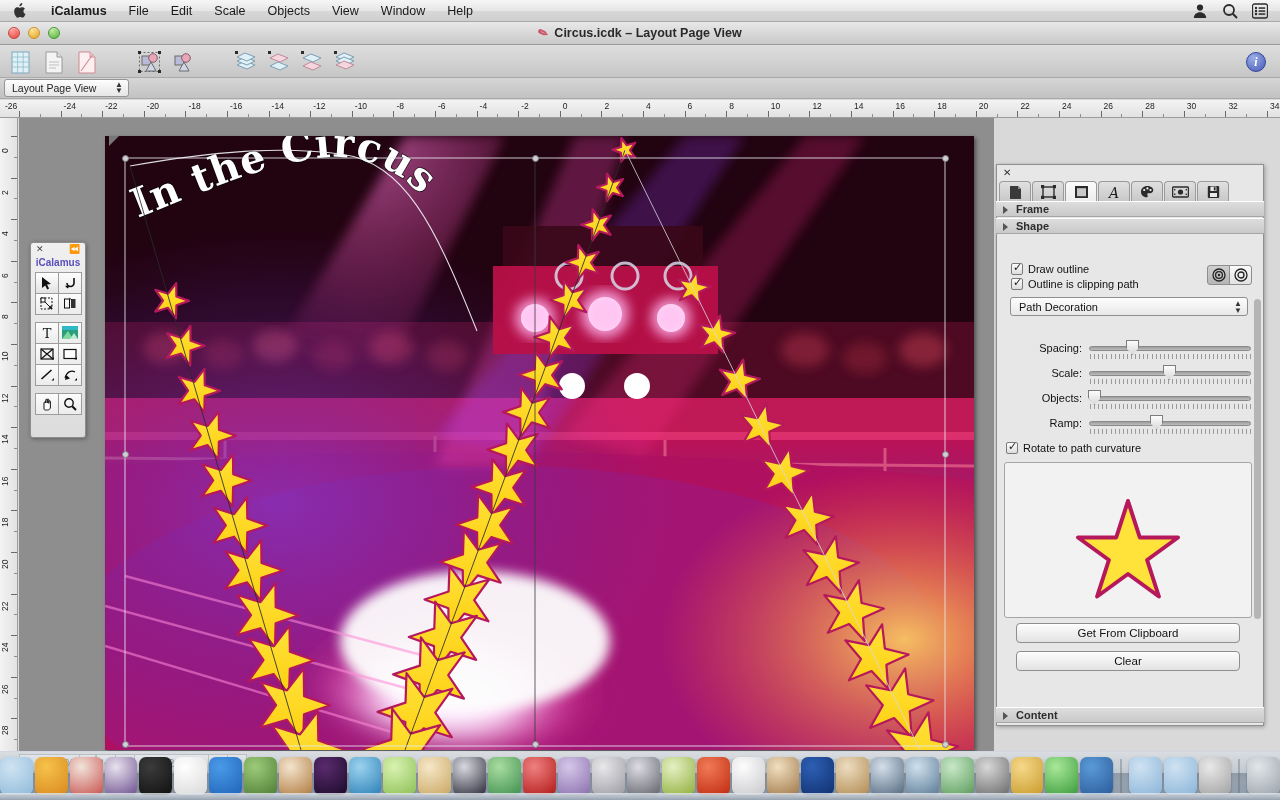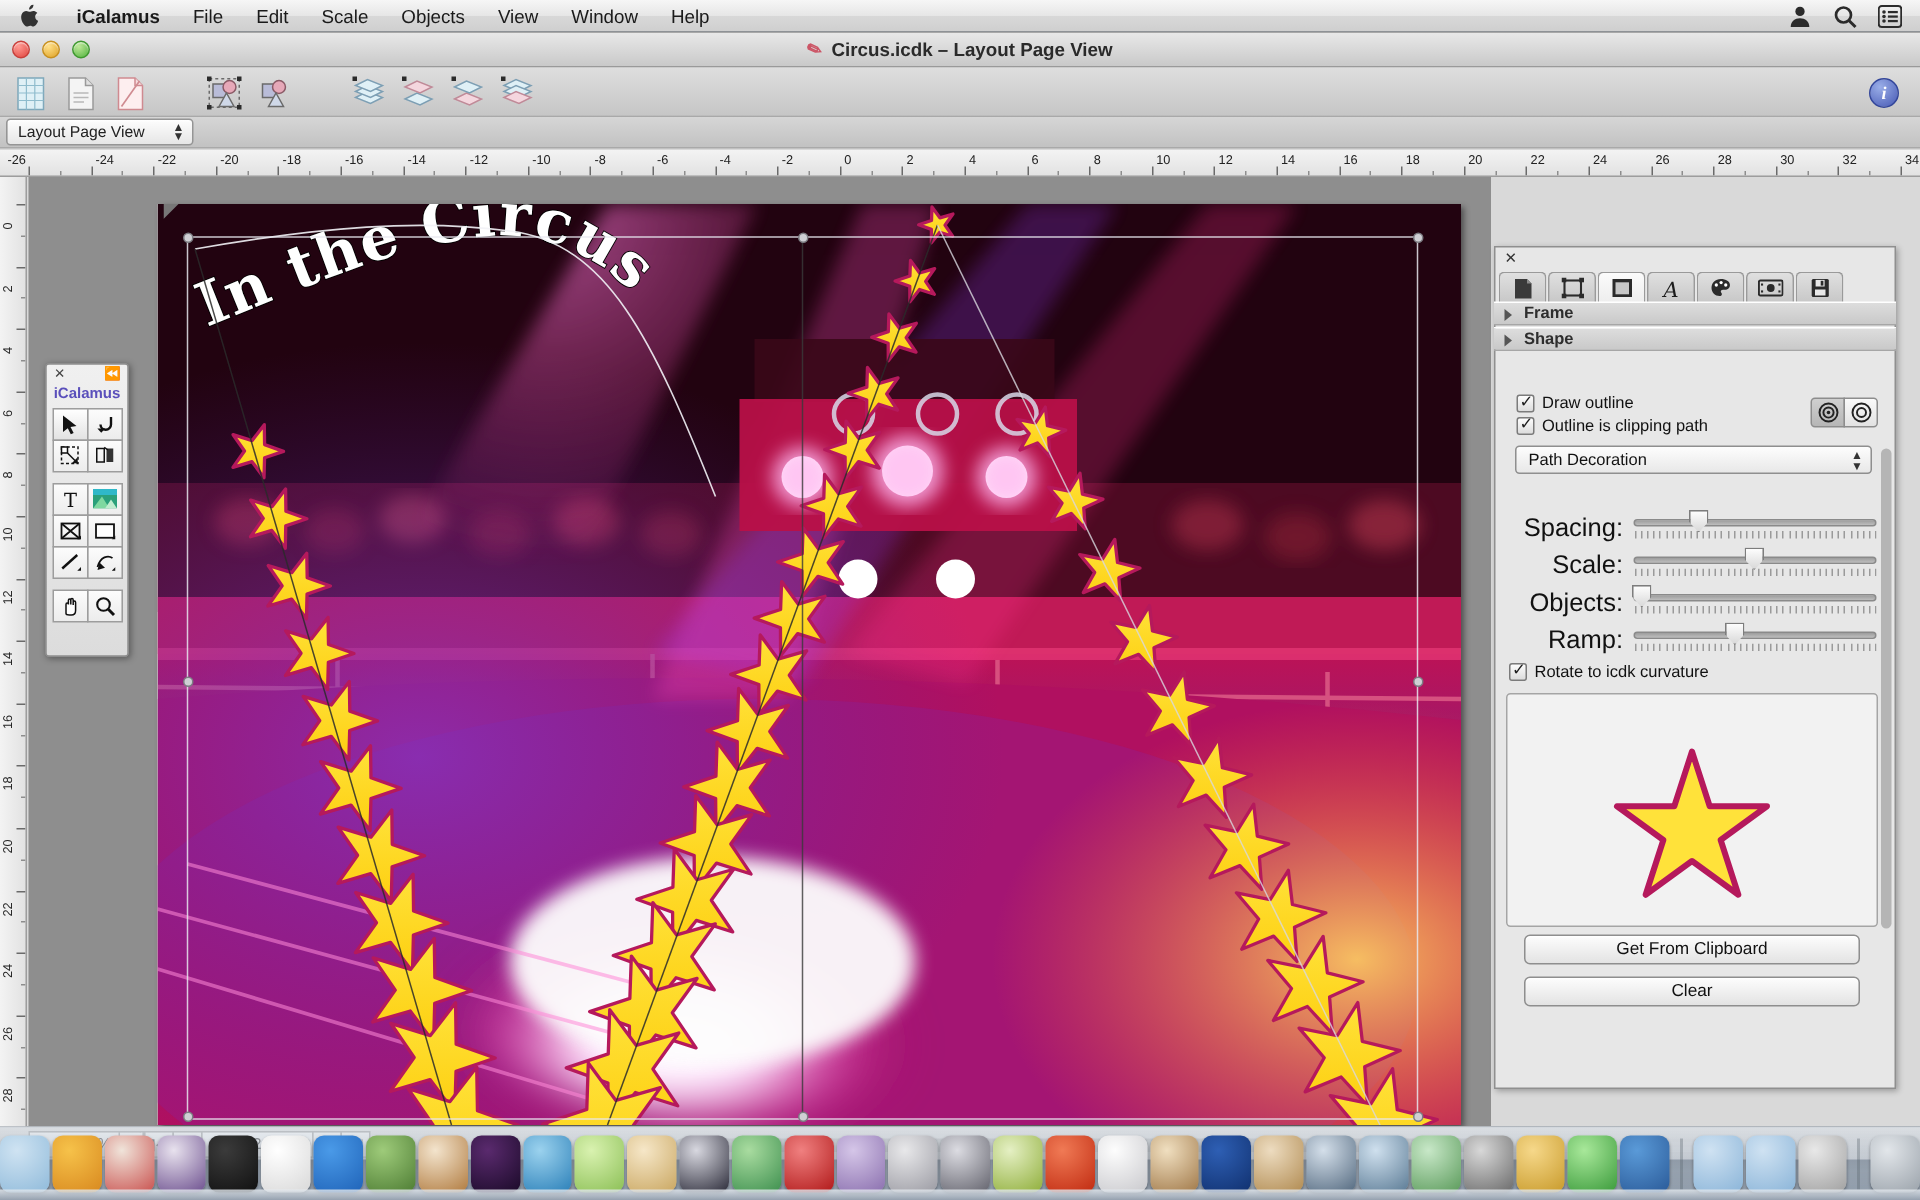--- a/index.html
+++ b/index.html
@@ -145,21 +145,21 @@
   .chk.on{ background:linear-gradient(to bottom,#fdfdfd,#dcdcdc);}
   .chk.on:after{ content:"✓"; position:absolute; left:1px; top:-3px; font-size:11px; color:#1b1b1b;}
   .segbtn{ width:23px;height:20px; border:1px solid #8d8d8d; display:flex;align-items:center;justify-content:center;}
   #popup-decor{
     position:absolute; left:1010px; top:275px; width:238px; height:19px;
     background:linear-gradient(to bottom,#fdfdfd,#e8e8e8);
     border:1px solid #8f8f8f; border-radius:3px;
     font-size:11px; color:#111; line-height:18px; padding-left:8px;
   }
   #popup-decor .arrows{ position:absolute; right:5px; top:2px; font-size:8px; line-height:7px; color:#333;}
-  .sl-lab{ position:absolute; font-size:17px; color:#111; text-align:right; width:70px;}
+  .sl-lab{ position:absolute; font-size:11px; color:#111; text-align:right; width:70px;}
   .sl-track{ position:absolute; height:5px; border-radius:3px;
     background:linear-gradient(to bottom,#9d9d9d,#bdbdbd); border:1px solid #8a8a8a; width:162px;}
   .sl-ticks{ position:absolute; width:162px; height:6px; overflow:hidden;}
   .sl-ticks i{ position:absolute; top:0; width:1px;height:5px; background:#9a9a9a;}
   .sl-knob{ position:absolute; width:13px;height:15px;
     background:linear-gradient(to bottom,#fdfdfd,#d9d9d9); border:1px solid #7d7d7d;
     clip-path:polygon(0% 0%,100% 0%,100% 52%,50% 100%,0% 52%);}
   #preview-box{
     position:absolute; left:1004px; top:440px; width:248px; height:156px;
     background:#f2f2f2; border:1px solid #a5a5a5; border-radius:3px;
@@ -1062,36 +1062,40 @@
         <i style="left:148.6px"></i>
         <i style="left:152.7px"></i>
         <i style="left:156.79999999999998px"></i>
         <i style="left:160.89999999999998px"></i>
       </span>
     <span class="sl-knob" style="left:1150px;top:393px;"></span>
   </div>
 
   <div class="chkrow" style="left:1006px;top:420px;">
     <span class="chk on"></span>
-    <span>Rotate to icdk curvature</span>
+    <span>Rotate to path curvature</span>
   </div>
 
   <div id="preview-box">
     <svg width="246" height="154" viewBox="0 0 246 154">
       <polygon points="123,38 134.8,74.5 173,74.5 142.1,97 153.9,133.5 123,111 92.1,133.5 103.9,97 73,74.5 111.2,74.5" fill="#ffe23a" stroke="#b5195c" stroke-width="4" stroke-linejoin="round"></polygon>
     </svg>
   </div>
 
   <div class="ibtn" style="top:601px;">
     <span>Get From Clipboard</span>
   </div>
   <div class="ibtn" style="top:629px;">
     <span>Clear</span>
   </div>
 
+  <div class="discl" style="left:996px;top:685px;">
+    <span class="tri closed"></span>
+    <span>Content</span>
+  </div>
 
   <div id="statusbar">
     <div class="sb-cell" style="left:19px;width:75px;">
       <span>83.25%</span>
     </div>
     <div class="sb-cell" style="left:79px;width:17px;">
       <span style="font-size:7px">▼</span>
     </div>
     <div class="sb-cell" style="left:96px;width:20px;">
       <svg width="10" height="9" viewBox="0 0 10 9">

